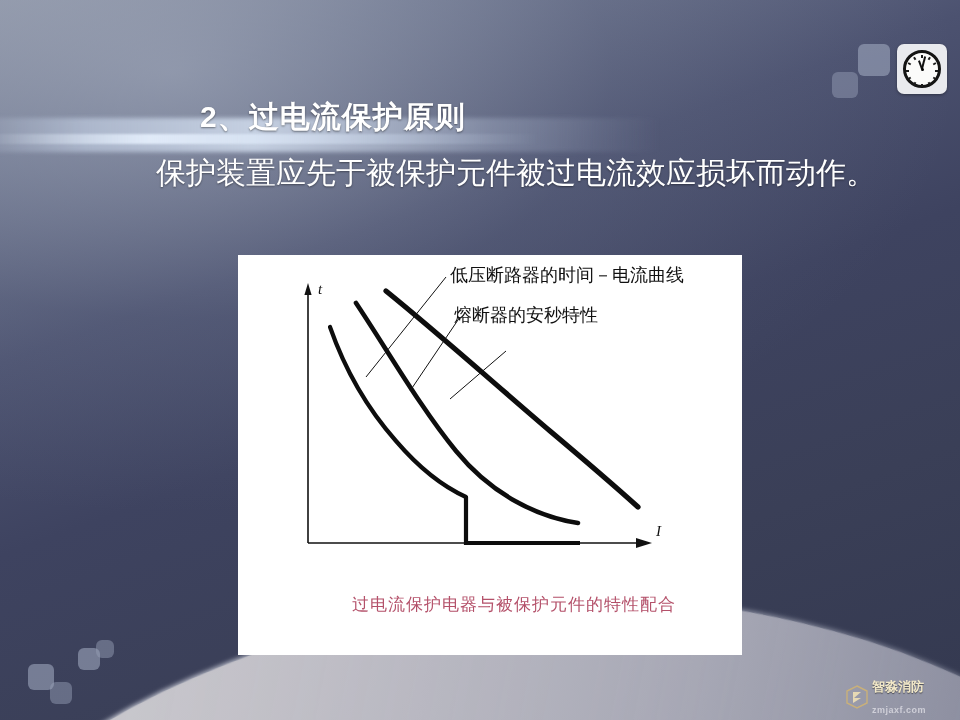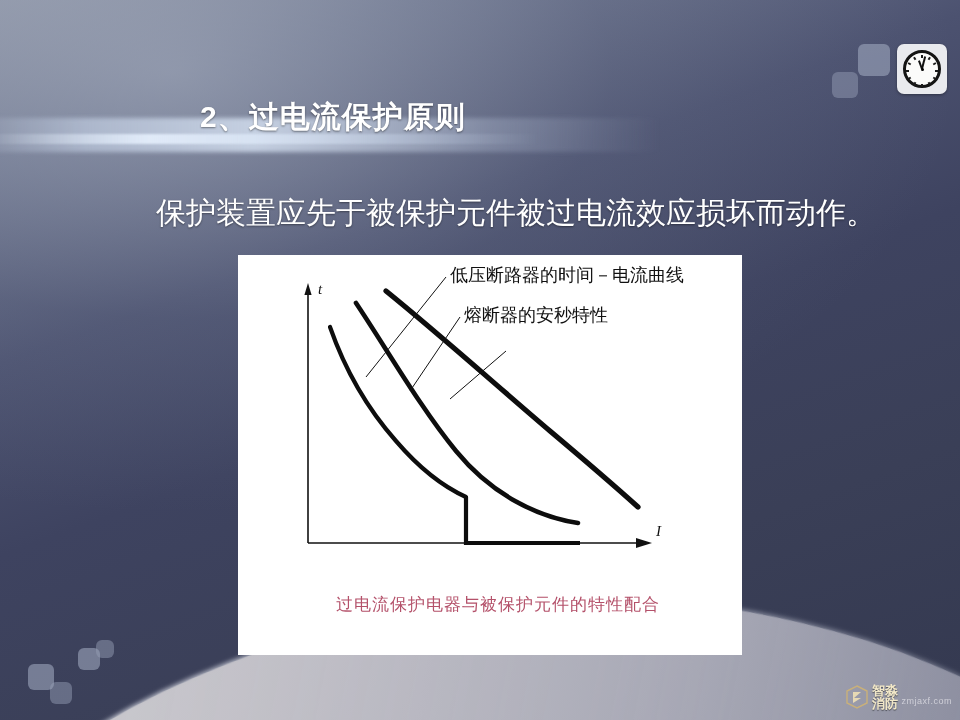--- a/index.html
+++ b/index.html
@@ -69,56 +69,55 @@
     font-size:30px;font-weight:bold;color:#ffffff;letter-spacing:1px;
     text-shadow:0 1px 2px rgba(0,0,0,0.45);
     white-space:nowrap;
     margin-left:37px;
   }
   .body-text{
     position:absolute;left:100px;top:152px;width:800px;
     font-size:30px;color:#ffffff;line-height:1.42;
     text-indent:56px;
     text-shadow:0 1px 2px rgba(0,0,0,0.42);
-    margin-top:40px;
   }
 
   
   .panel{
     position:absolute;left:238px;top:255px;width:504px;height:400px;
     background:#ffffff;
   }
   .chart{position:absolute;left:0;top:0;width:504px;height:340px;}
   .axis-label{
     position:absolute;font-family:"Liberation Serif","DejaVu Serif",serif;
     font-style:italic;font-size:15px;color:#111;
   }
   .lbl-t{left:80px;top:26px;}
   .lbl-I{left:418px;top:268px;}
   .curve-label{
     position:absolute;font-size:18px;color:#111;white-space:nowrap;
     font-family:"Liberation Sans","DejaVu Sans",sans-serif;
   }
   .cl1{left:212px;top:8px;}
-  .cl2{left:226px;top:48px;text-align:right;}
+  .cl2{left:216px;top:48px;text-align:right;}
   .cl3{left:272px;top:82px;}
   .caption{
-    position:absolute;left:0;top:338px;width:520px;text-align:center;
+    position:absolute;left:16px;top:338px;width:520px;text-align:center;
     font-size:17px;color:#b4516a;letter-spacing:1px;
   }
 
   
   .watermark{
     position:absolute;left:846px;top:681px;width:106px;height:32px;
     display:flex;align-items:center;gap:4px;
   }
   .wm-mark{width:22px;height:24px;flex:0 0 auto;}
-  .wm-text{display:flex;flex-direction:row;line-height:1;}
+  .wm-text{display:flex;flex-direction:column;line-height:1;}
   .wm-cn{font-size:13px;font-weight:bold;color:#f2e8c8;letter-spacing:0px;text-shadow:0 1px 1px rgba(0,0,0,.5);}
-  .wm-en{font-size:9px;color:#cfcfd8;letter-spacing:0.5px;margin-top:13px;}
+  .wm-en{font-size:9px;color:#cfcfd8;letter-spacing:0.5px;margin-top:13px;font-weight:bold;}
 </style>
 </head>
 <body>
 
 <div class="slide">
 
   <div class="streak"></div>
   <div class="streak2"></div>
   <div class="swoosh-edge"></div>
   <div class="swoosh"></div>

